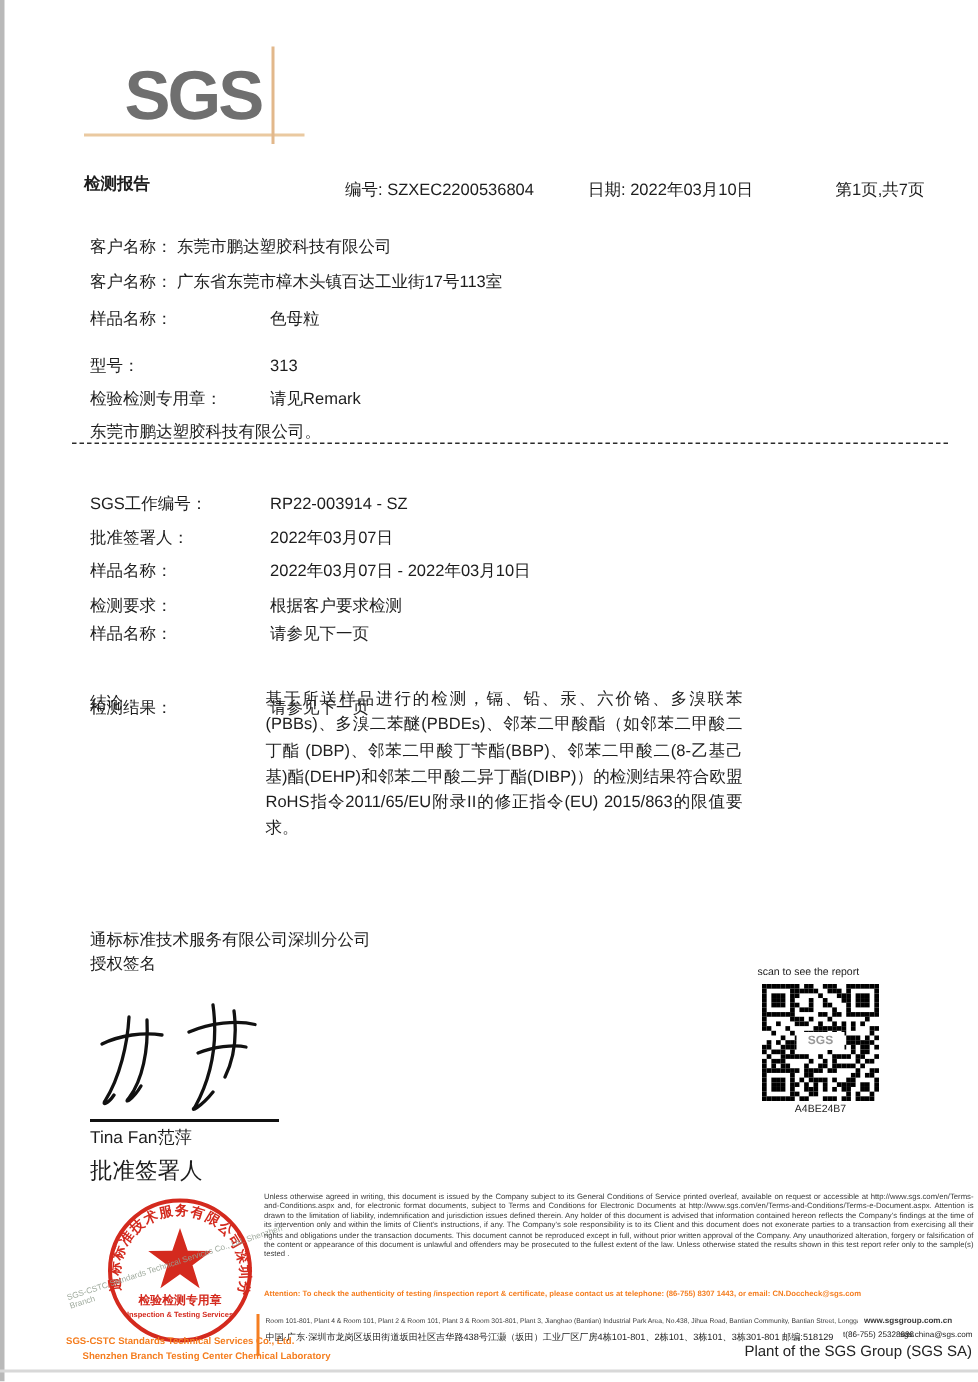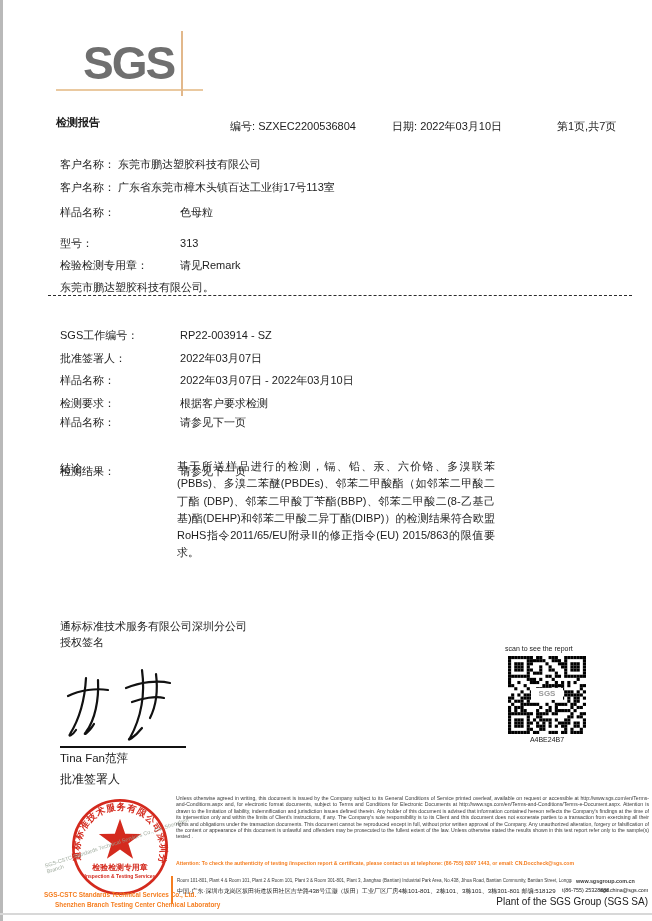--- a/index.html
+++ b/index.html
@@ -32,21 +32,21 @@
   .conclusion-lbl { left:60px; top:461px; font-size:11px; }
   .conclusion-text { left:177px; top:458px; width:318px; font-size:11px;
     line-height:17.3px; text-align:justify; }
 
   
   .sig-company { left:60px; top:619px; font-size:11px; }
   .sig-auth { left:60px; top:635px; font-size:11px; }
   .sig-draw { left:62px; top:662px; }
   .sig-line { left:60px; top:746px; width:126px; height:1.6px; background:#111; }
   .sig-name { left:60px; top:751px; font-size:11.5px; }
-  .sig-role { left:60px; top:771px; font-size:12px; }
+  .sig-role { left:60px; top:771px; font-size:15px; }
 
   
   .qr-caption { left:505px; top:645px; font-size:7px; color:#222; }
   .qr-box { left:508px; top:656px; width:78px; height:78px; }
   .qr-box svg { display:block; }
   .qr-center { left:531px; top:688px; width:32px; height:12px; background:#fff;
     font-size:8px; font-weight:bold; color:#9a9a9a; text-align:center; line-height:12px; }
   .qr-code-text { left:508px; top:736px; width:78px; text-align:center; font-size:7px; color:#222; }
 
   

